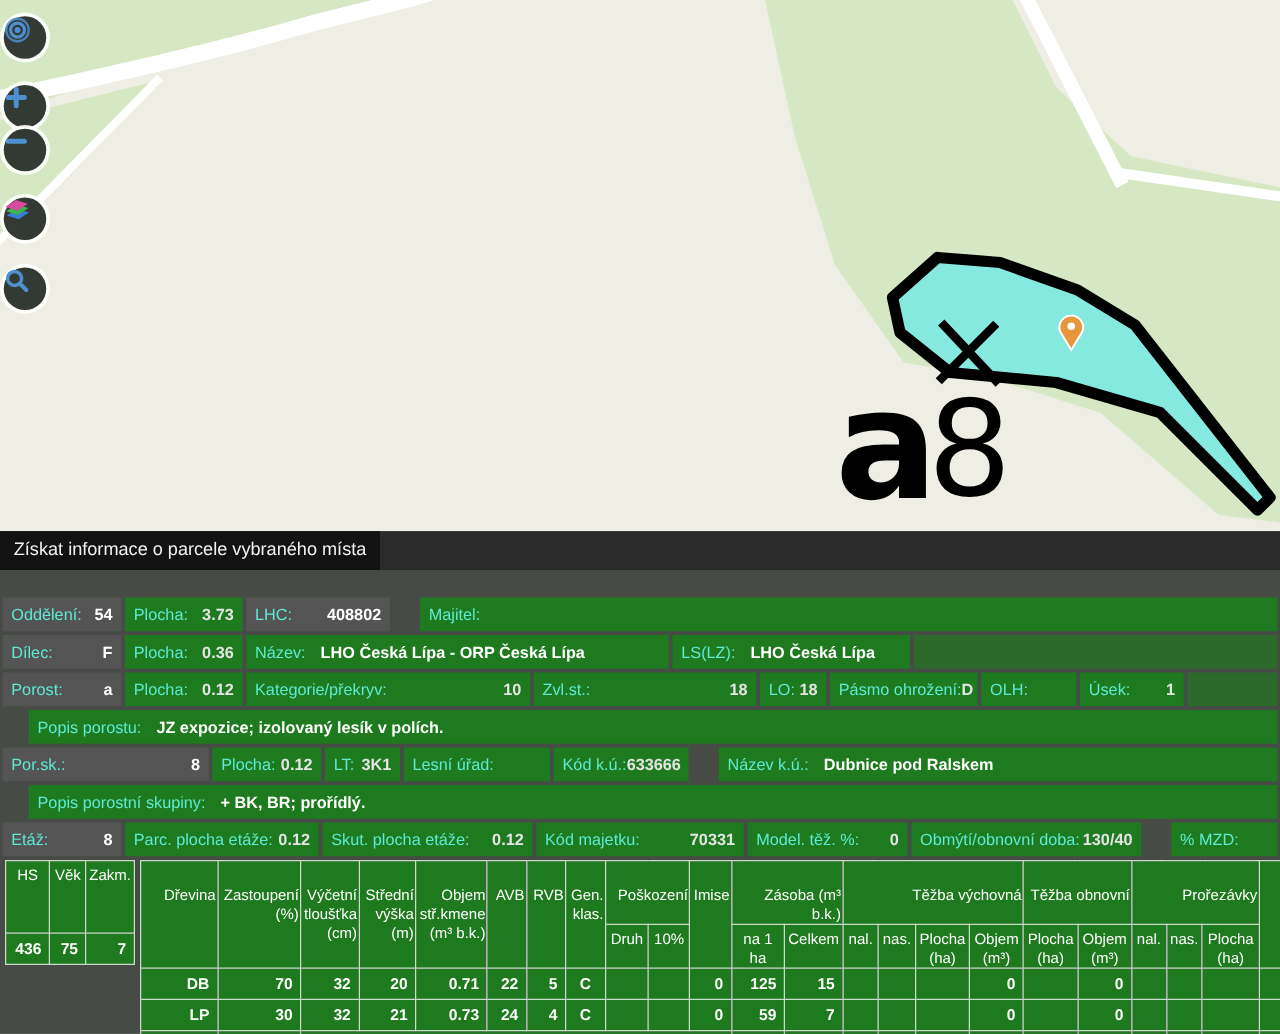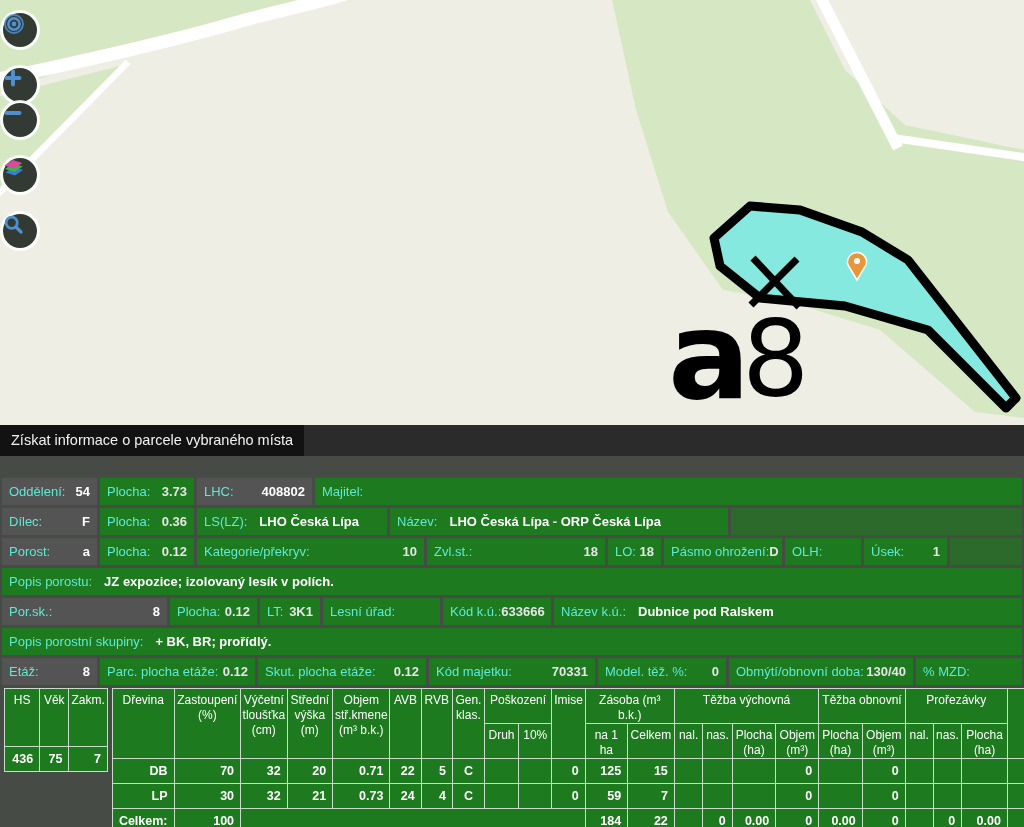--- a/index.html
+++ b/index.html
@@ -23,33 +23,33 @@
     background:#121212;color:#f2f2f2;font-size:14.5px;text-align:center;
   }
   
   .panel{position:absolute;left:0;top:456px;width:1024px;height:371px;background:#464b46;}
   .rows{padding:22px 2px 0 2px;}
   .irow{display:flex;gap:3px;margin-bottom:3px;height:27px;}
   .c{display:flex;align-items:center;box-sizing:border-box;padding:0 7px;height:27px;font-size:13px;color:#fff;overflow:hidden;white-space:nowrap;}
   .g{background:#1e7a1e;}
   .k{background:#545454;}
   .f{background:#2c6a2c;flex:1;}
-  .grow{flex:1;}
+  .grow{flex:1;margin-left:21px;}
   .lab{color:#5eead4;}
   .val{margin-left:auto;font-weight:bold;color:#e5e5e5;}
   .vl{margin-left:12px;font-weight:bold;color:#fff;}
   .y{color:#ffffff;}
   
   .tables{display:flex;gap:4px;margin:3px 0 0 2px;width:1022px;overflow:hidden;align-items:flex-start;}
   table{border-collapse:collapse;table-layout:fixed;}
   th,td{border:1px solid #c9dcc9;background:#1e7a1e;color:#fff;box-sizing:border-box;overflow:hidden;}
   th{font-size:12px;font-weight:normal;text-align:center;vertical-align:top;padding:4px 1px 0 1px;white-space:pre-line;line-height:1.25;}
   td{font-size:12.5px;font-weight:bold;text-align:right;padding:3px 6px;height:25px;white-space:nowrap;}
   td.tl{text-align:left;}
-  tr.grp th{padding-top:4px;height:26px;}
+  tr.grp th{padding-top:20px;height:26px;text-align:right;}
   tr.sub th{height:30px;}
   .lt th{height:58px;}
 </style>
 </head>
 <body>
 
 <div class="map">
   <svg width="1024" height="425" viewBox="0 0 1024 425">
     <rect x="0" y="0" width="1024" height="425" fill="#efeee4"></rect>
 
@@ -138,27 +138,27 @@
 
   <div class="irow">
     <div class="c k" style="width:95px">
       <span class="lab">Dílec:</span>
       <span class="val y">F</span>
     </div>
     <div class="c g" style="width:94px">
       <span class="lab">Plocha:</span>
       <span class="val">0.36</span>
     </div>
+    <div class="c g" style="width:338px">
+      <span class="lab">Název:</span>
+      <span class="vl">LHO Česká Lípa - ORP Česká Lípa</span>
+    </div>
     <div class="c g" style="width:190px">
       <span class="lab">LS(LZ):</span>
       <span class="vl">LHO Česká Lípa</span>
-    </div>
-    <div class="c g" style="width:338px">
-      <span class="lab">Název:</span>
-      <span class="vl">LHO Česká Lípa - ORP Česká Lípa</span>
     </div>
     <div class="c f"></div>
   </div>
 
   <div class="irow">
     <div class="c k" style="width:95px">
       <span class="lab">Porost:</span>
       <span class="val y">a</span>
     </div>
     <div class="c g" style="width:94px">

